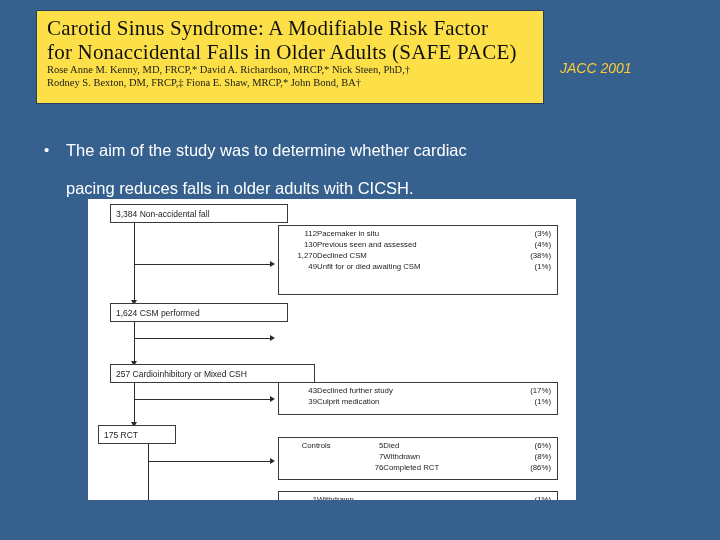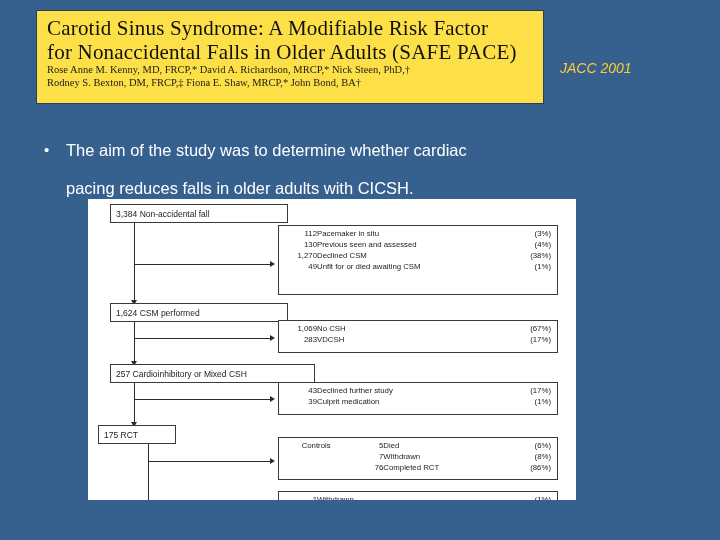--- a/index.html
+++ b/index.html
@@ -226,36 +226,20 @@
           </table>
       </div>
 
       <div class="fc-box" style="left:22px; top:104px; width:178px; height:19px;">1,624 CSM performed</div>
 
       <div class="vline" style="left:46px; top:123px; height:42px;"></div>
       <div class="arrow-down" style="left:43px; top:162px;"></div>
       <div class="hline" style="left:46px; top:139px; width:138px;"></div>
       <div class="arrow-right" style="left:182px; top:135.5px;"></div>
 
-      <div class="fc-table" style="left:190px; top:121px; width:280px; height:33px;">
-        <table>
-          <tbody>
-              <tr>
-            <td class="c-n">1,069</td>
-            <td class="c-lab">No CSH</td>
-            <td class="c-pct">(67%)</td>
-          </tr>
-          <tr>
-            <td class="c-n">283</td>
-            <td class="c-lab">VDCSH</td>
-            <td class="c-pct">(17%)</td>
-          </tr>
-        </tbody>
-          </table>
-      </div>
 
       <div class="fc-box" style="left:22px; top:165px; width:205px; height:19px;">257 Cardioinhibitory or Mixed CSH</div>
 
       <div class="vline" style="left:46px; top:184px; height:42px;"></div>
       <div class="arrow-down" style="left:43px; top:223px;"></div>
       <div class="hline" style="left:46px; top:200px; width:138px;"></div>
       <div class="arrow-right" style="left:182px; top:196.5px;"></div>
 
       <div class="fc-table" style="left:190px; top:183px; width:280px; height:33px;">
         <table>

